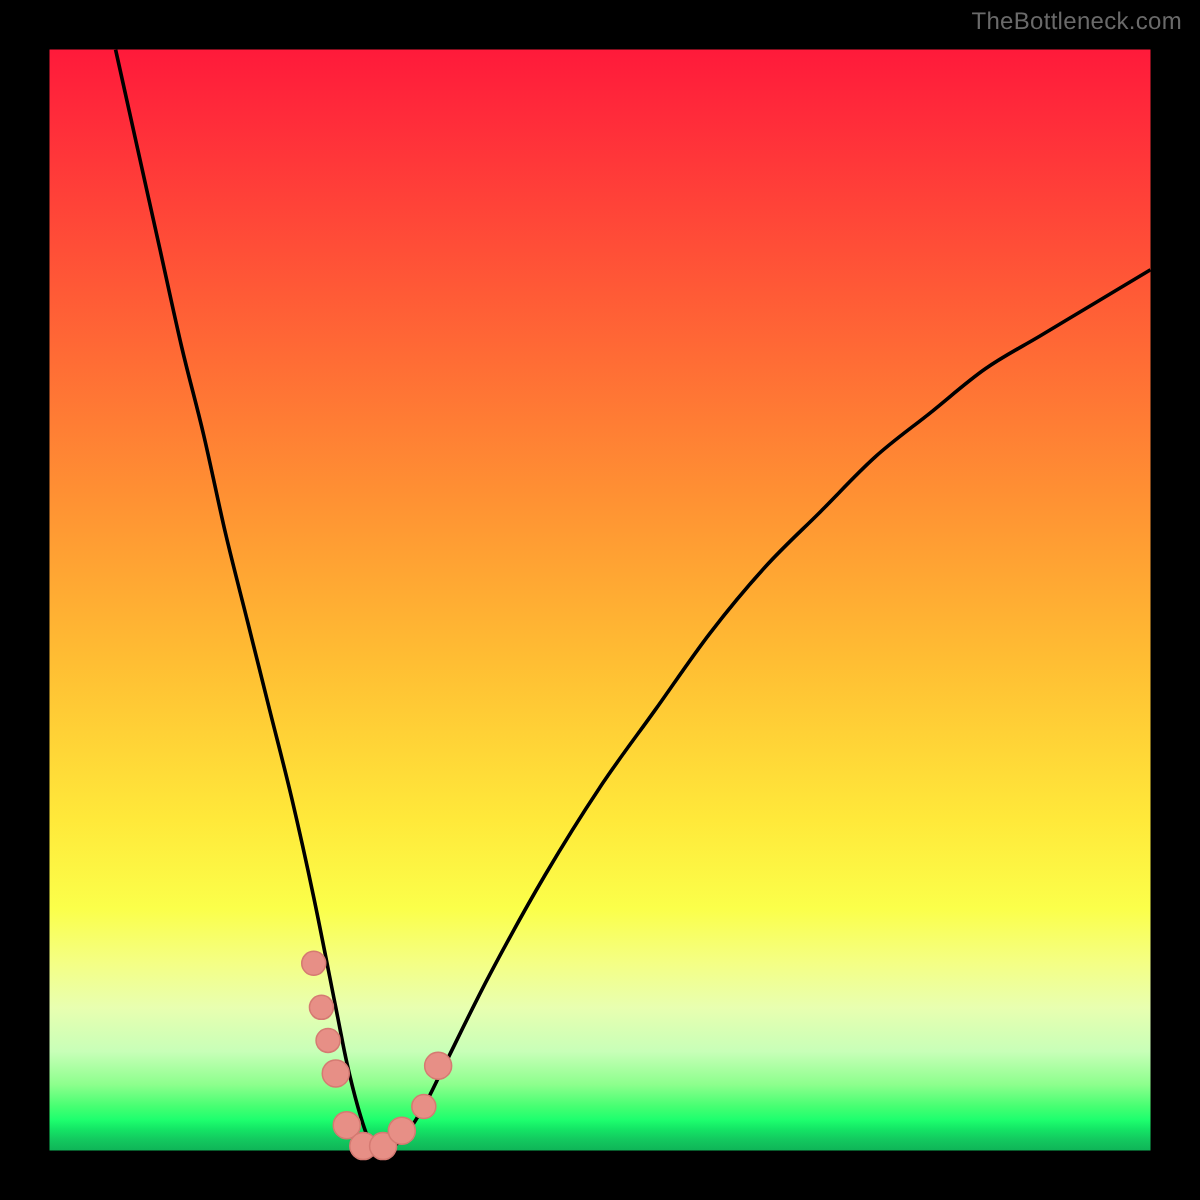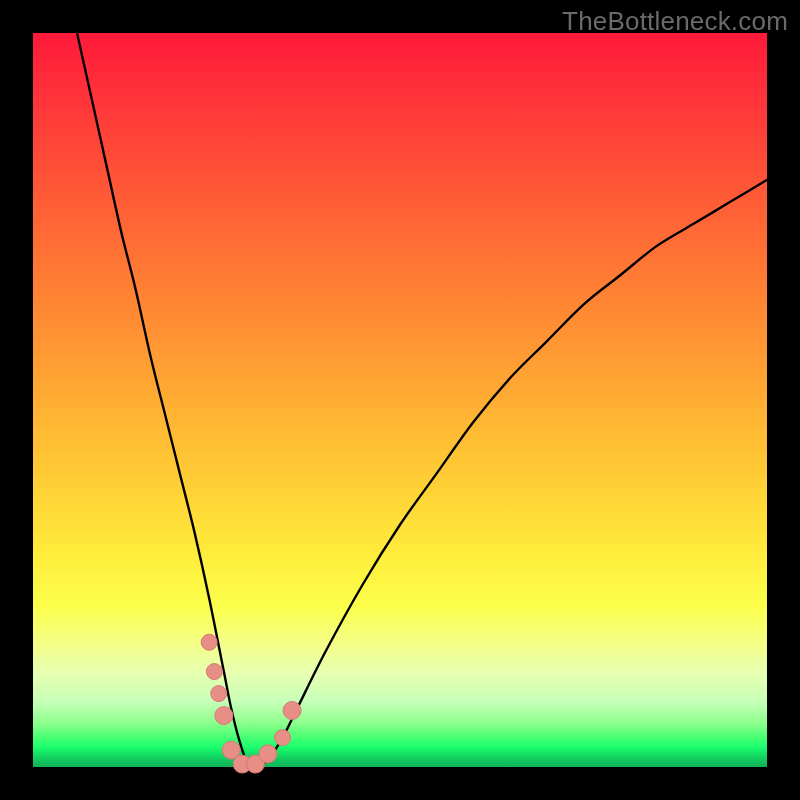--- a/index.html
+++ b/index.html
@@ -44,21 +44,21 @@
       #14e766 98%,
       #13c95f 99%,
       #0fb457 100%
     );
   }
   .watermark {
     position: absolute;
     top: 6px;
     right: 12px;
     color: #6a6a6a;
-    font-size: 26px;
+    font-size: 16px;
     letter-spacing: 0.2px;
     font-weight: 500;
     user-select: none;
   }
   svg.curve {
     position: absolute;
     left: 0;
     top: 0;
     width: 734px;
     height: 734px;

